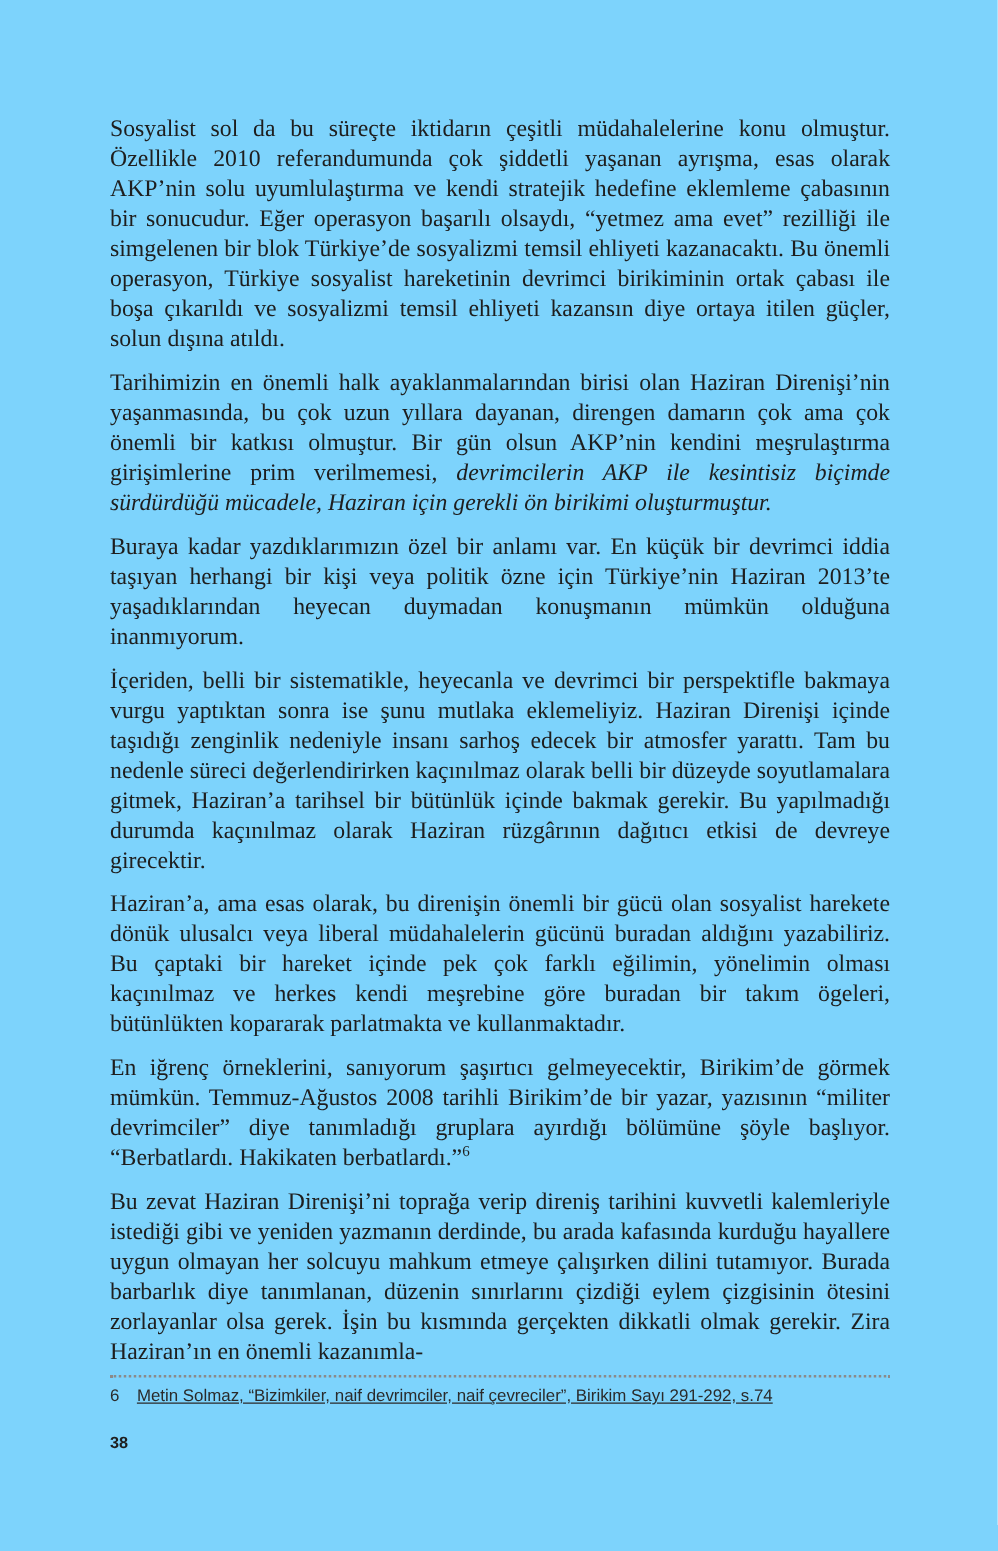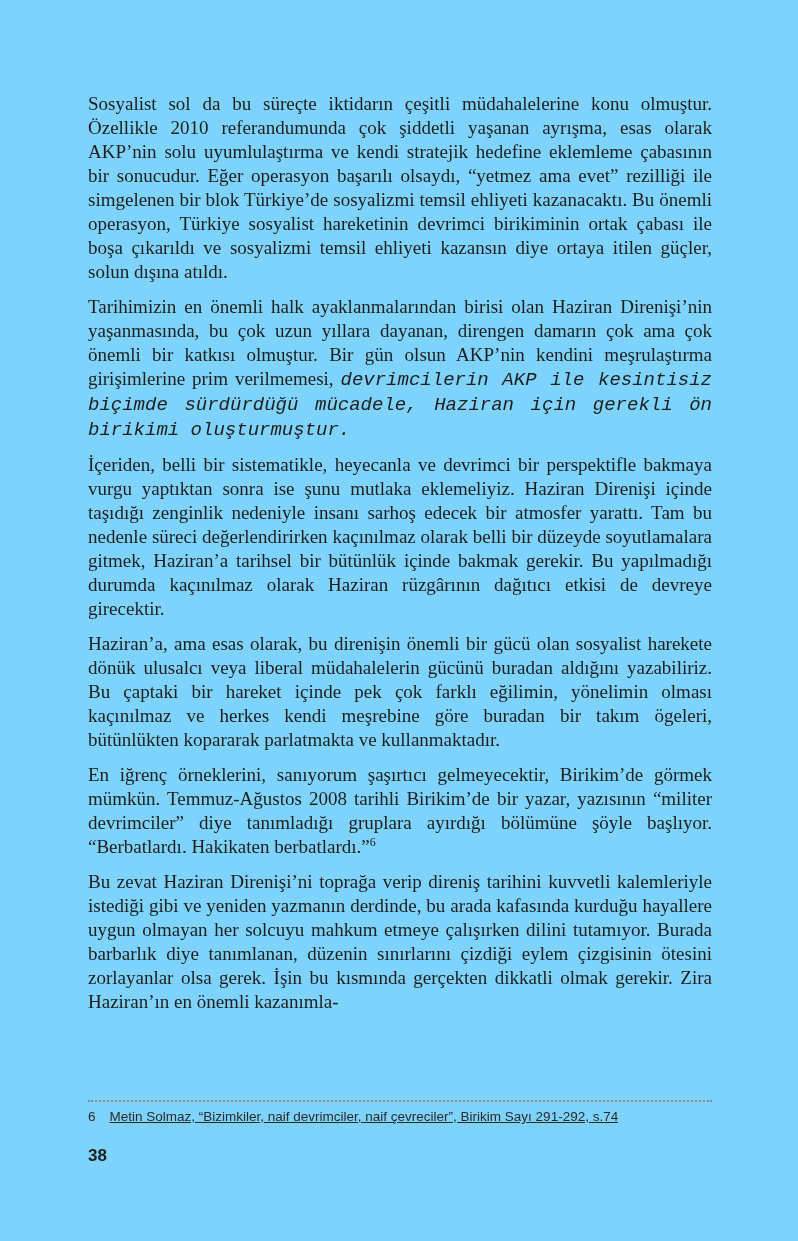--- a/index.html
+++ b/index.html
@@ -25,21 +25,20 @@
   }
   .text-block p {
     margin: 0 0 11px 0;
     font-size: 19px;
     line-height: 24px;
     text-align: justify;
     color: #1e1e1e;
   }
   .italic {
     font-style: italic;
-    font-family: Liberation Mono, monospace;
   }
   sup.fnref {
     font-size: 12px;
     line-height: 0;
     vertical-align: super;
   }
   .footnote-block {
     position: absolute;
     left: 88px;
     top: 1100px;
@@ -64,36 +63,37 @@
   }
   .footnote .fn-text {
     flex: 1 1 auto;
     text-decoration: underline;
   }
   .page-number {
     position: absolute;
     left: 88px;
     top: 1146px;
     font-family: "Liberation Sans", sans-serif;
-    font-size: 17px;
+    font-size: 13px;
     font-weight: bold;
     color: #1e1e1e;
   }
 </style>
 </head>
 <body>
 
 <div class="page">
 
   <div class="text-block">
 
     <p>Sosyalist sol da bu süreçte iktidarın çeşitli müdahalelerine konu olmuştur. Özellikle 2010 referandumunda çok şiddetli yaşanan ayrışma, esas olarak AKP’nin solu uyumlulaştırma ve kendi stratejik hedefine eklemleme çabasının bir sonucudur. Eğer operasyon başarılı olsaydı, “yetmez ama evet” rezilliği ile simgelenen bir blok Türkiye’de sosyalizmi temsil ehliyeti kazanacaktı. Bu önemli operasyon, Türkiye sosyalist hareketinin devrimci birikiminin ortak çabası ile boşa çıkarıldı ve sosyalizmi temsil ehliyeti kazansın diye ortaya itilen güçler, solun dışına atıldı.</p>
 
     <p><span>Tarihimizin en önemli halk ayaklanmalarından birisi olan Haziran Direnişi’nin yaşanmasında, bu çok uzun yıllara dayanan, direngen damarın çok ama çok önemli bir katkısı olmuştur. Bir gün olsun AKP’nin kendini meşrulaştırma girişimlerine prim verilmemesi, </span><span class="italic">devrimcilerin AKP ile kesintisiz biçimde sürdürdüğü mücadele, Haziran için gerekli ön birikimi oluşturmuştur.</span></p>
 
+    <p>Buraya kadar yazdıklarımızın özel bir anlamı var. En küçük bir devrimci iddia taşıyan herhangi bir kişi veya politik özne için Türkiye’nin Haziran 2013’te yaşadıklarından heyecan duymadan konuşmanın mümkün olduğuna inanmıyorum.</p>
 
     <p>İçeriden, belli bir sistematikle, heyecanla ve devrimci bir perspektifle bakmaya vurgu yaptıktan sonra ise şunu mutlaka eklemeliyiz. Haziran Direnişi içinde taşıdığı zenginlik nedeniyle insanı sarhoş edecek bir atmosfer yarattı. Tam bu nedenle süreci değerlendirirken kaçınılmaz olarak belli bir düzeyde soyutlamalara gitmek, Haziran’a tarihsel bir bütünlük içinde bakmak gerekir. Bu yapılmadığı durumda kaçınılmaz olarak Haziran rüzgârının dağıtıcı etkisi de devreye girecektir.</p>
 
     <p>Haziran’a, ama esas olarak, bu direnişin önemli bir gücü olan sosyalist harekete dönük ulusalcı veya liberal müdahalelerin gücünü buradan aldığını yazabiliriz. Bu çaptaki bir hareket içinde pek çok farklı eğilimin, yönelimin olması kaçınılmaz ve herkes kendi meşrebine göre buradan bir takım ögeleri, bütünlükten kopararak parlatmakta ve kullanmaktadır.</p>
 
     <p><span>En iğrenç örneklerini, sanıyorum şaşırtıcı gelmeyecektir, Birikim’de görmek mümkün. Temmuz-Ağustos 2008 tarihli Birikim’de bir yazar, yazısının “militer devrimciler” diye tanımladığı gruplara ayırdığı bölümüne şöyle başlıyor. “Berbatlardı. Hakikaten berbatlardı.”</span><sup class="fnref">6</sup></p>
 
     <p>Bu zevat Haziran Direnişi’ni toprağa verip direniş tarihini kuvvetli kalemleriyle istediği gibi ve yeniden yazmanın derdinde, bu arada kafasında kurduğu hayallere uygun olmayan her solcuyu mahkum etmeye çalışırken dilini tutamıyor. Burada barbarlık diye tanımlanan, düzenin sınırlarını çizdiği eylem çizgisinin ötesini zorlayanlar olsa gerek. İşin bu kısmında gerçekten dikkatli olmak gerekir. Zira Haziran’ın en önemli kazanımla-</p>
 
   </div>

